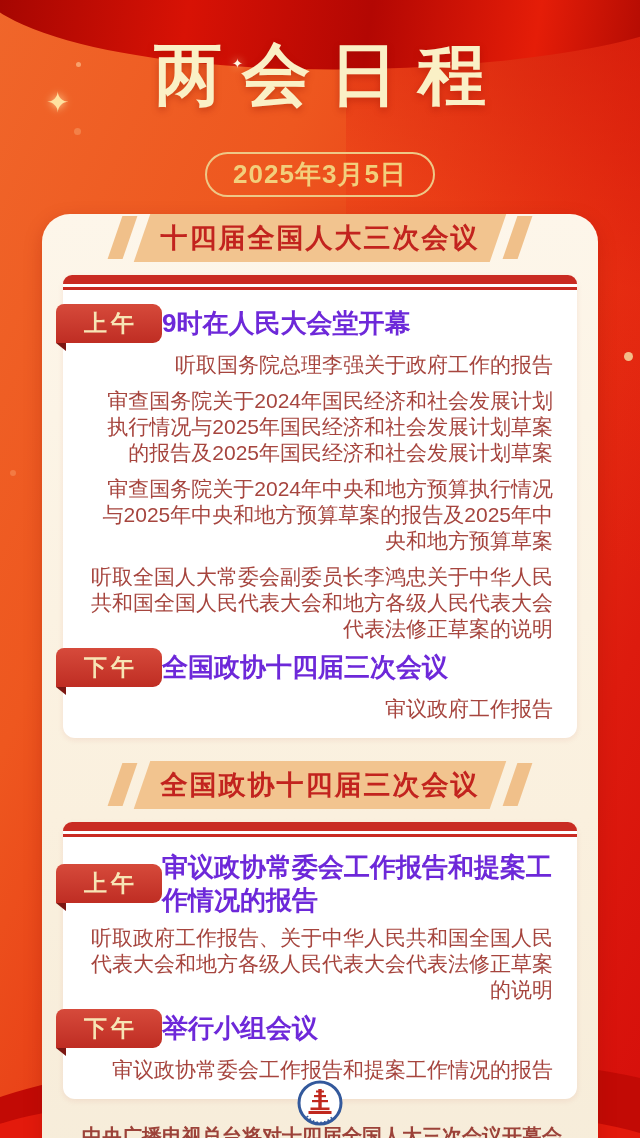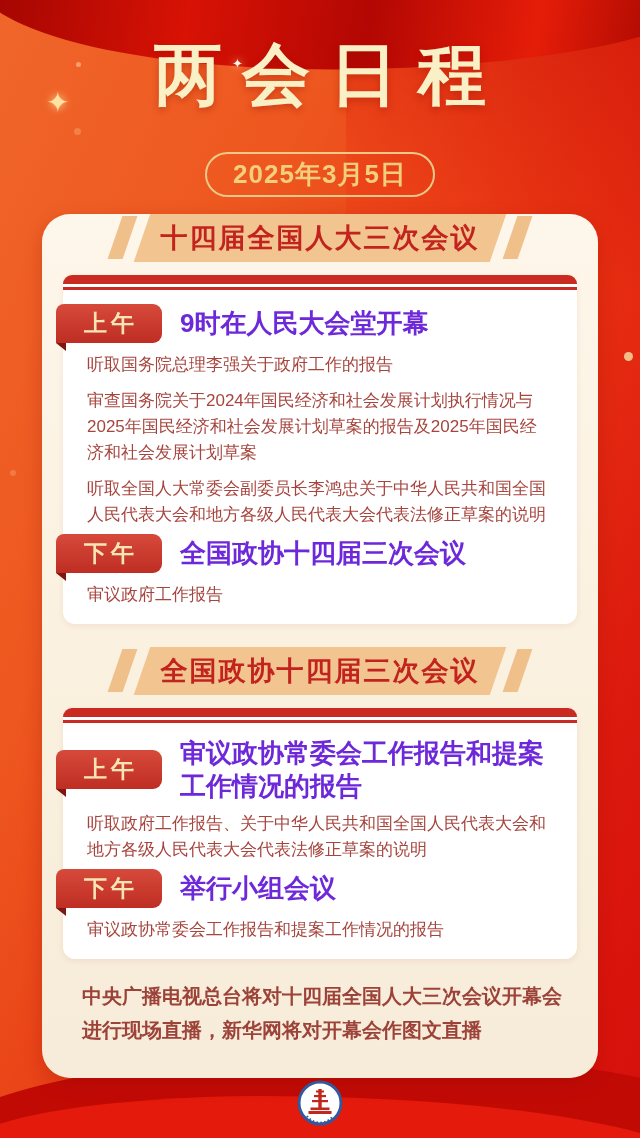--- a/index.html
+++ b/index.html
@@ -45,29 +45,29 @@
   .tail-right{right:-27px;}
   .ribbon .txt{position:relative;z-index:1;display:flex;align-items:center;justify-content:center;
     height:100%;font-size:27px;font-weight:800;color:#c2231e;letter-spacing:2px;}
   
   .white-card{width:514px;margin:13px auto 0;border-radius:12px;background:#fff;
     box-shadow:0 2px 6px rgba(160,30,10,.08);}
   .card-bar{height:9px;background:#c92b22;border-radius:12px 12px 0 0;}
   .card-gap{height:3px;background:#fff;}
   .card-line{height:3px;background:#c92b22;}
   .card-body{padding:8px 24px 16px;}
-  .block-head{display:flex;align-items:center;gap:18px;margin:6px 0 0 -31px;}
+  .block-head{display:flex;align-items:center;margin:6px 0 0 -31px;}
   .time-badge{position:relative;flex:0 0 auto;width:106px;height:39px;
     background:linear-gradient(180deg,#d64a3b,#bf2d23);border-radius:8px 9px 9px 0;
     display:flex;align-items:center;justify-content:center;
     font-size:23px;font-weight:700;color:#f7e5b5;letter-spacing:4px;padding-left:4px;box-sizing:border-box;}
   .time-badge::after{content:"";position:absolute;top:100%;left:0;width:10px;height:8px;
     background:#7c1712;clip-path:polygon(0 0,100% 0,100% 100%);}
   .block-title{font-size:26px;font-weight:800;color:#6d28d9;line-height:1.25;margin:0;}
-  p.item{margin:10px 0 0;font-size:17px;line-height:26px;color:#a6453e;}
+  p.item{margin:10px 0 0;font-size:21px;line-height:26px;color:#a6453e;text-align:right;}
   p.item.first{margin-top:9px;}
   .footer-note{margin:20px 30px 26px 40px;font-family:"Liberation Serif",serif;
     font-size:20px;line-height:1.72;color:#9c4239;font-weight:700;}
   
   .emblem{position:absolute;left:50%;transform:translateX(-50%);bottom:12px;z-index:3;
     width:46px;height:46px;}
 </style>
 </head>
 <body>
 
@@ -103,20 +103,21 @@
     <div class="card-body">
 
       <div class="block-head">
         <span class="time-badge">
           <span>上午</span>
         </span>
         <h2 class="block-title">9时在人民大会堂开幕</h2>
       </div>
       <p class="item first">听取国务院总理李强关于政府工作的报告</p>
       <p class="item">审查国务院关于2024年国民经济和社会发展计划执行情况与2025年国民经济和社会发展计划草案的报告及2025年国民经济和社会发展计划草案</p>
+      <p class="item">审查国务院关于2024年中央和地方预算执行情况与2025年中央和地方预算草案的报告及2025年中央和地方预算草案</p>
       <p class="item">听取全国人大常委会副委员长李鸿忠关于中华人民共和国全国人民代表大会和地方各级人民代表大会代表法修正草案的说明</p>
 
       <div class="block-head">
         <span class="time-badge">
           <span>下午</span>
         </span>
         <h2 class="block-title">全国政协十四届三次会议</h2>
       </div>
       <p class="item first">审议政府工作报告</p>
 

